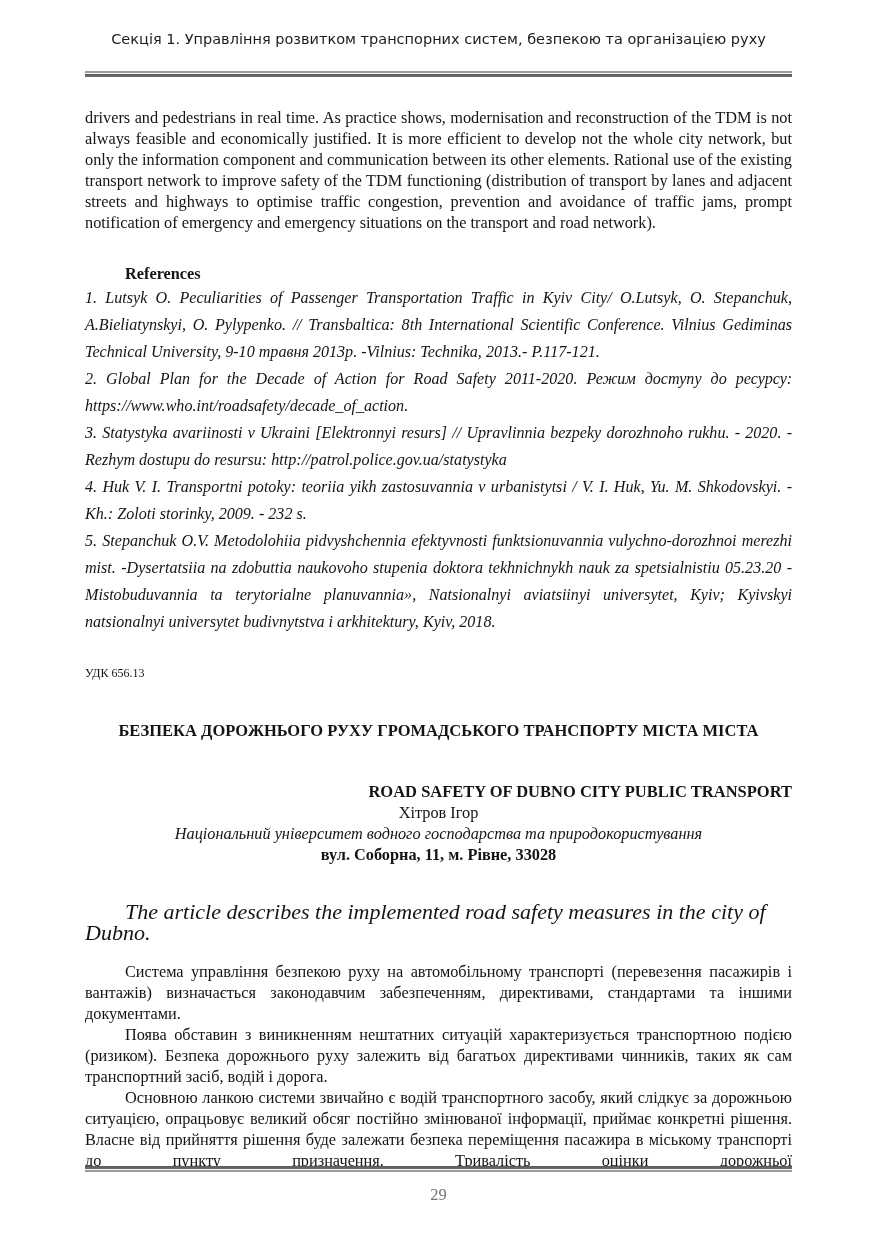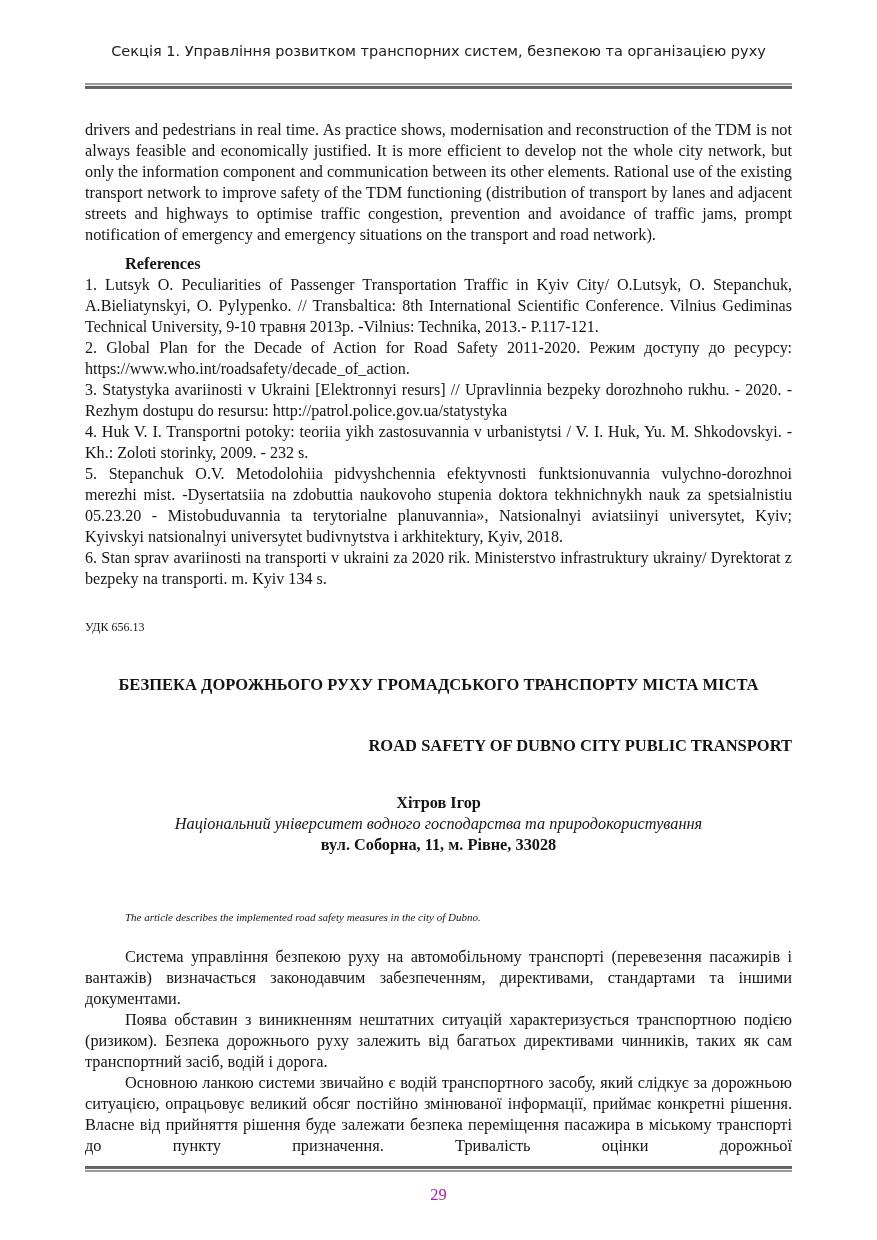--- a/index.html
+++ b/index.html
@@ -9,21 +9,21 @@
     height: 1240px;
     margin: 0 auto;
     background: #ffffff;
     font-family: "Liberation Serif", serif;
     color: #141414;
     box-sizing: border-box;
     overflow: hidden;
   }
   .content {
     position: absolute;
-    top: 16px; left: 85px; right: 85px;
+    top: 4px; left: 85px; right: 85px;
     padding-top: 25px;
   }
   .running-header {
     font-family: "DejaVu Sans", sans-serif;
     font-size: 14.5px;
     color: #1c1c1c;
     text-align: center;
     line-height: 20px;
   }
   .rule { height: 6px; }
@@ -35,29 +35,30 @@
     background: linear-gradient(to bottom, #5b5b5b 0px, #6e6e6e 3px, #f4f4f4 3px, #f4f4f4 4px, #9a9a9a 4px, #9a9a9a 6px);
   }
   p { margin: 0; }
   .body-text {
     font-size: 16.3px;
     line-height: 21px;
     text-align: justify;
   }
   .intro { margin-top: 30px; }
   .ref-heading {
-    margin-top: 8px;
+    margin-top: 30px;
     font-size: 16.3px;
     line-height: 21px;
     font-weight: bold;
     text-indent: 40px;
   }
   .ref {
     font-size: 16.1px;
-    line-height: 21px;
+    line-height: 27px;
+    font-style: italic;
     text-align: justify;
   }
   .udc {
     margin-top: 28px;
     font-size: 12px;
     line-height: 21px;
     font-weight: normal;
   }
   .title-uk {
     margin-top: 36px;
@@ -67,59 +68,58 @@
     text-align: center;
   }
   .title-en {
     margin-top: 40px;
     font-size: 16.5px;
     line-height: 21px;
     font-weight: bold;
     text-align: right;
   }
   .author {
-    margin-top: 36px;
     font-size: 16.3px;
     line-height: 21px;
-    font-weight: bold;
+    font-weight: normal;
     text-align: center;
   }
   .affiliation {
     font-size: 16.3px;
     line-height: 21px;
     font-style: italic;
     text-align: center;
   }
   .address {
     font-size: 16.3px;
     line-height: 21px;
     font-weight: bold;
     text-align: center;
   }
   .abstract {
-    margin-top: 52px;
-    font-size: 11px;
+    margin-top: 36px;
+    font-size: 22px;
     line-height: 21px;
     font-style: italic;
     text-indent: 40px;
   }
   .para { text-indent: 40px; }
   .first-para { margin-top: 18px; }
   .justify-last { text-align-last: justify; }
   .footer {
     position: absolute;
     top: 1166px;
     left: 85px;
     right: 85px;
   }
   .page-number {
     margin-top: 13px;
     font-size: 16.5px;
     text-align: center;
-    color: #a21caf;
+    color: #737373;
   }
 </style>
 </head>
 <body>
 
 <div class="page">
   <div class="content">
 
     <div class="running-header">Секція 1. Управління розвитком транспорних систем, безпекою та організацією руху</div>
 
@@ -127,21 +127,20 @@
 
     <p class="body-text intro">drivers and pedestrians in real time. As practice shows, modernisation and reconstruction of the TDM is not always feasible and economically justified. It is more efficient to develop not the whole city network, but only the information component and communication between its other elements. Rational use of the existing transport network to improve safety of the TDM functioning (distribution of transport by lanes and adjacent streets and highways to optimise traffic congestion, prevention and avoidance of traffic jams, prompt notification of emergency and emergency situations on the transport and road network).</p>
 
     <p class="ref-heading">References</p>
 
     <p class="ref">1. Lutsyk O. Peculiarities of Passenger Transportation Traffic in Kyiv City/ O.Lutsyk, O. Stepanchuk, A.Bieliatynskyi, O. Pylypenko. // Transbaltica: 8th International Scientific Conference. Vilnius Gediminas Technical University, 9-10 травня 2013р. -Vilnius: Technika, 2013.- P.117-121.</p>
     <p class="ref">2. Global Plan for the Decade of Action for Road Safety 2011-2020. Режим доступу до ресурсу: https://www.who.int/roadsafety/decade_of_action.</p>
     <p class="ref">3. Statystyka avariinosti v Ukraini [Elektronnyi resurs] // Upravlinnia bezpeky dorozhnoho rukhu. - 2020. - Rezhym dostupu do resursu: http://patrol.police.gov.ua/statystyka</p>
     <p class="ref">4. Huk V. I. Transportni potoky: teoriia yikh zastosuvannia v urbanistytsi / V. I. Huk, Yu. M. Shkodovskyi. - Kh.: Zoloti storinky, 2009. - 232 s.</p>
     <p class="ref">5. Stepanchuk O.V. Metodolohiia pidvyshchennia efektyvnosti funktsionuvannia vulychno-dorozhnoi merezhi mist. -Dysertatsiia na zdobuttia naukovoho stupenia doktora tekhnichnykh nauk za spetsialnistiu 05.23.20 - Mistobuduvannia ta terytorialne planuvannia», Natsionalnyi aviatsiinyi universytet, Kyiv; Kyivskyi natsionalnyi universytet budivnytstva i arkhitektury, Kyiv, 2018.</p>
-    <p class="ref">6. Stan sprav avariinosti na transporti v ukraini za 2020 rik. Ministerstvo infrastruktury ukrainy/ Dyrektorat z bezpeky na transporti. m. Kyiv 134 s.</p>
 
     <p class="udc">УДК 656.13</p>
 
     <p class="title-uk">БЕЗПЕКА ДОРОЖНЬОГО РУХУ ГРОМАДСЬКОГО ТРАНСПОРТУ МІСТА МІСТА</p>
 
     <p class="title-en">ROAD SAFETY OF DUBNO CITY PUBLIC TRANSPORT</p>
 
     <p class="author">Хітров Ігор</p>
 
     <p class="affiliation">Національний університет водного господарства та природокористування</p>

